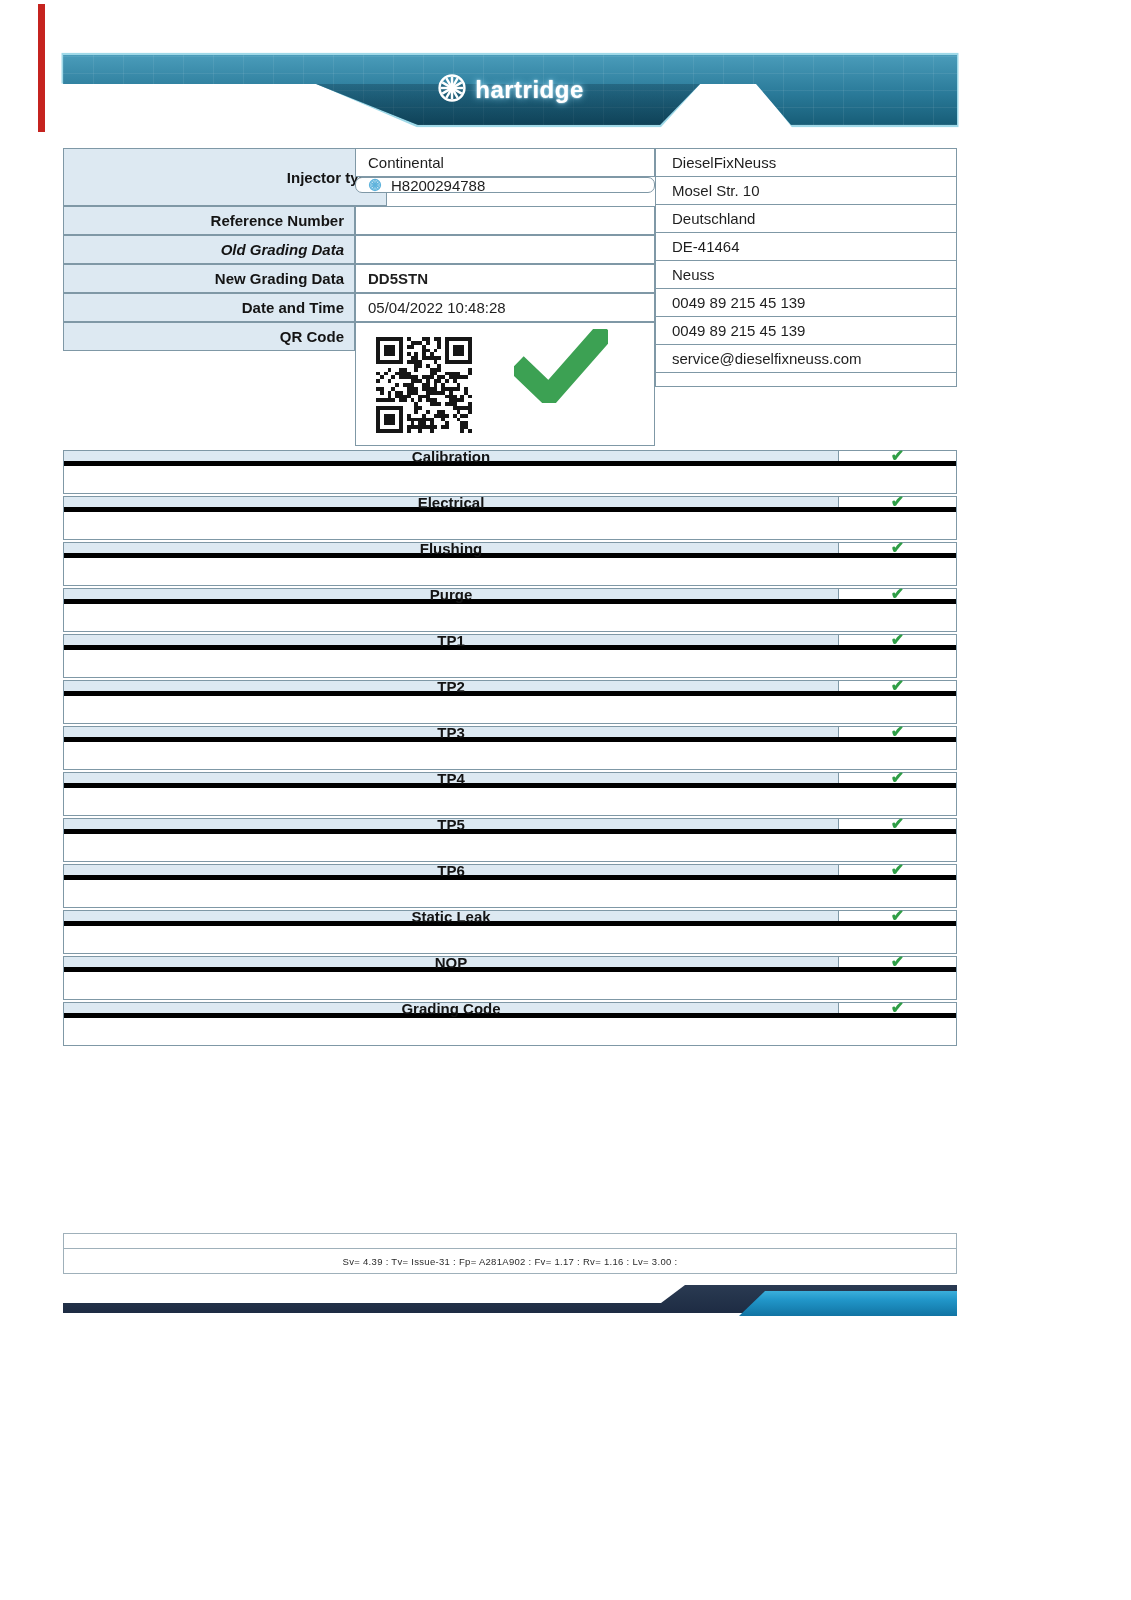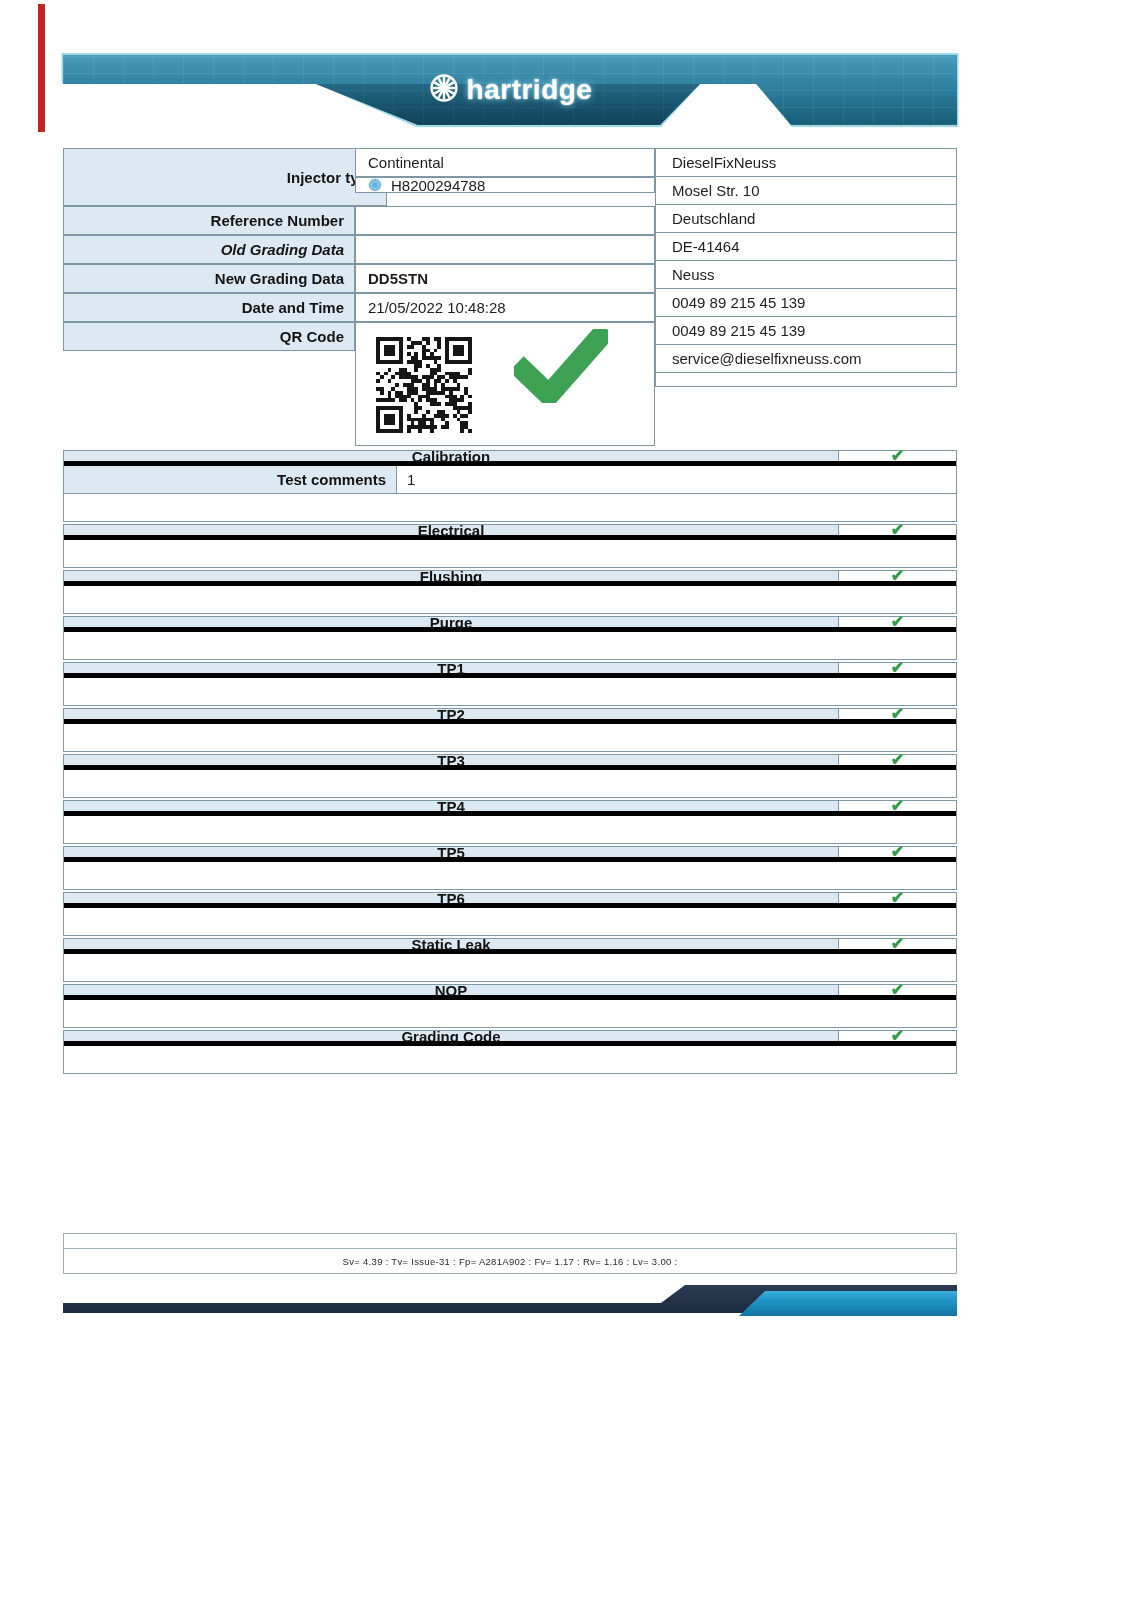--- a/index.html
+++ b/index.html
@@ -27,21 +27,21 @@
   }
   .banner-center{
     position:absolute;inset:0;
     clip-path:polygon(253px 29px,637px 29px,597px 70px,355px 70px);
     background:linear-gradient(180deg,rgba(8,48,68,.18) 0%,rgba(4,30,46,.42) 100%);
   }
   .banner-logo{
     position:absolute;inset:0;display:flex;align-items:center;justify-content:center;gap:7px;
   }
   .logo-text{
-    color:#fff;font-size:28px;font-weight:bold;letter-spacing:.5px;
+    color:#fff;font-size:24px;font-weight:bold;letter-spacing:.5px;
     text-shadow:0 0 7px rgba(150,225,255,.95),0 0 2px #ffffff;
   }
 
   
   .cell{
     position:absolute;box-sizing:border-box;border:1px solid #7f98a6;
     font-size:15px;display:flex;align-items:center;color:#1e1e1e;background:#fff;
   }
   .lbl{background:#dde9f2;font-weight:bold;justify-content:flex-end;padding-right:10px;color:#141414;}
   .val{padding-left:12px;}
@@ -130,21 +130,21 @@
 </div>
 
 <div class="cell lbl" style="left:63px;top:148px;width:324px;height:58px;">Injector type</div>
 <div class="cell lbl" style="left:63px;top:206px;width:292px;height:29px;">Reference Number</div>
 <div class="cell lbl" style="left:63px;top:235px;width:292px;height:29px;font-style:italic;">Old Grading Data</div>
 <div class="cell lbl" style="left:63px;top:264px;width:292px;height:29px;">New Grading Data</div>
 <div class="cell lbl" style="left:63px;top:293px;width:292px;height:29px;">Date and Time</div>
 <div class="cell lbl" style="left:63px;top:322px;width:292px;height:29px;">QR Code</div>
 
 <div class="cell val" style="left:355px;top:148px;width:300px;height:29px;">Continental</div>
-<div class="cell val" style="left:355px;top:177px;width:300px;height:16px;">
+<div class="cell val" style="left:355px;top:177px;width:300px;height:16px;border-radius:7px;">
   <span class="serial-wrap">
     <span style="display:inline-flex;">
       <svg width="14" height="14" viewBox="0 0 34 34">
         <g stroke="#5fb3dc" stroke-width="3.4" fill="none">
           <circle cx="17" cy="17" r="13.2"></circle>
           <line x1="29" y1="17" x2="5" y2="17"></line>
           <line x1="27.4" y1="23" x2="6.6" y2="11"></line>
           <line x1="23" y1="27.4" x2="11" y2="6.6"></line>
           <line x1="17" y1="29" x2="17" y2="5"></line>
           <line x1="11" y1="27.4" x2="23" y2="6.6"></line>
@@ -152,21 +152,21 @@
         </g>
         <circle cx="17" cy="17" r="4.2" fill="#5fb3dc"></circle>
       </svg>
     </span>
     <span>H8200294788</span>
   </span>
 </div>
 <div class="cell val" style="left:355px;top:206px;width:300px;height:29px;"></div>
 <div class="cell val" style="left:355px;top:235px;width:300px;height:29px;"></div>
 <div class="cell val" style="left:355px;top:264px;width:300px;height:29px;font-weight:bold;">DD5STN</div>
-<div class="cell val" style="left:355px;top:293px;width:300px;height:29px;">21/05/2022 10:48:28</div>
+<div class="cell val" style="left:355px;top:293px;width:300px;height:29px;">05/04/2022 10:48:28</div>
 
 <div class="cell qr-cell" style="left:355px;top:322px;width:300px;height:124px;">
   <svg class="qr-svg" id="qr" width="96" height="96" viewBox="0 0 25 25" shape-rendering="crispEdges">
       <path d="M0 0h1v1h-1zM1 0h1v1h-1zM2 0h1v1h-1zM3 0h1v1h-1zM4 0h1v1h-1zM5 0h1v1h-1zM6 0h1v1h-1zM8 0h1v1h-1zM12 0h1v1h-1zM13 0h1v1h-1zM15 0h1v1h-1zM16 0h1v1h-1zM18 0h1v1h-1zM19 0h1v1h-1zM20 0h1v1h-1zM21 0h1v1h-1zM22 0h1v1h-1zM23 0h1v1h-1zM24 0h1v1h-1zM0 1h1v1h-1zM6 1h1v1h-1zM9 1h1v1h-1zM10 1h1v1h-1zM11 1h1v1h-1zM13 1h1v1h-1zM16 1h1v1h-1zM18 1h1v1h-1zM24 1h1v1h-1zM0 2h1v1h-1zM2 2h1v1h-1zM3 2h1v1h-1zM4 2h1v1h-1zM6 2h1v1h-1zM8 2h1v1h-1zM9 2h1v1h-1zM12 2h1v1h-1zM16 2h1v1h-1zM18 2h1v1h-1zM20 2h1v1h-1zM21 2h1v1h-1zM22 2h1v1h-1zM24 2h1v1h-1zM0 3h1v1h-1zM2 3h1v1h-1zM3 3h1v1h-1zM4 3h1v1h-1zM6 3h1v1h-1zM12 3h1v1h-1zM13 3h1v1h-1zM15 3h1v1h-1zM18 3h1v1h-1zM20 3h1v1h-1zM21 3h1v1h-1zM22 3h1v1h-1zM24 3h1v1h-1zM0 4h1v1h-1zM2 4h1v1h-1zM3 4h1v1h-1zM4 4h1v1h-1zM6 4h1v1h-1zM8 4h1v1h-1zM10 4h1v1h-1zM12 4h1v1h-1zM14 4h1v1h-1zM18 4h1v1h-1zM20 4h1v1h-1zM21 4h1v1h-1zM22 4h1v1h-1zM24 4h1v1h-1zM0 5h1v1h-1zM6 5h1v1h-1zM9 5h1v1h-1zM10 5h1v1h-1zM12 5h1v1h-1zM13 5h1v1h-1zM14 5h1v1h-1zM15 5h1v1h-1zM16 5h1v1h-1zM18 5h1v1h-1zM24 5h1v1h-1zM0 6h1v1h-1zM1 6h1v1h-1zM2 6h1v1h-1zM3 6h1v1h-1zM4 6h1v1h-1zM5 6h1v1h-1zM6 6h1v1h-1zM8 6h1v1h-1zM9 6h1v1h-1zM10 6h1v1h-1zM11 6h1v1h-1zM15 6h1v1h-1zM18 6h1v1h-1zM19 6h1v1h-1zM20 6h1v1h-1zM21 6h1v1h-1zM22 6h1v1h-1zM23 6h1v1h-1zM24 6h1v1h-1zM10 7h1v1h-1zM11 7h1v1h-1zM13 7h1v1h-1zM16 7h1v1h-1zM3 8h1v1h-1zM6 8h1v1h-1zM7 8h1v1h-1zM10 8h1v1h-1zM14 8h1v1h-1zM15 8h1v1h-1zM16 8h1v1h-1zM24 8h1v1h-1zM0 9h1v1h-1zM2 9h1v1h-1zM5 9h1v1h-1zM6 9h1v1h-1zM7 9h1v1h-1zM8 9h1v1h-1zM14 9h1v1h-1zM15 9h1v1h-1zM18 9h1v1h-1zM19 9h1v1h-1zM20 9h1v1h-1zM21 9h1v1h-1zM24 9h1v1h-1zM1 10h1v1h-1zM4 10h1v1h-1zM6 10h1v1h-1zM7 10h1v1h-1zM8 10h1v1h-1zM9 10h1v1h-1zM10 10h1v1h-1zM12 10h1v1h-1zM13 10h1v1h-1zM14 10h1v1h-1zM16 10h1v1h-1zM17 10h1v1h-1zM19 10h1v1h-1zM20 10h1v1h-1zM21 10h1v1h-1zM22 10h1v1h-1zM23 10h1v1h-1zM0 11h1v1h-1zM3 11h1v1h-1zM9 11h1v1h-1zM10 11h1v1h-1zM11 11h1v1h-1zM13 11h1v1h-1zM15 11h1v1h-1zM16 11h1v1h-1zM18 11h1v1h-1zM20 11h1v1h-1zM5 12h1v1h-1zM7 12h1v1h-1zM8 12h1v1h-1zM9 12h1v1h-1zM12 12h1v1h-1zM13 12h1v1h-1zM15 12h1v1h-1zM17 12h1v1h-1zM21 12h1v1h-1zM0 13h1v1h-1zM1 13h1v1h-1zM4 13h1v1h-1zM8 13h1v1h-1zM9 13h1v1h-1zM10 13h1v1h-1zM12 13h1v1h-1zM13 13h1v1h-1zM14 13h1v1h-1zM15 13h1v1h-1zM17 13h1v1h-1zM18 13h1v1h-1zM19 13h1v1h-1zM20 13h1v1h-1zM21 13h1v1h-1zM23 13h1v1h-1zM1 14h1v1h-1zM3 14h1v1h-1zM5 14h1v1h-1zM6 14h1v1h-1zM8 14h1v1h-1zM9 14h1v1h-1zM10 14h1v1h-1zM13 14h1v1h-1zM14 14h1v1h-1zM15 14h1v1h-1zM16 14h1v1h-1zM17 14h1v1h-1zM19 14h1v1h-1zM23 14h1v1h-1zM3 15h1v1h-1zM5 15h1v1h-1zM6 15h1v1h-1zM7 15h1v1h-1zM8 15h1v1h-1zM11 15h1v1h-1zM12 15h1v1h-1zM13 15h1v1h-1zM18 15h1v1h-1zM19 15h1v1h-1zM20 15h1v1h-1zM22 15h1v1h-1zM24 15h1v1h-1zM0 16h1v1h-1zM1 16h1v1h-1zM2 16h1v1h-1zM3 16h1v1h-1zM4 16h1v1h-1zM6 16h1v1h-1zM7 16h1v1h-1zM9 16h1v1h-1zM11 16h1v1h-1zM13 16h1v1h-1zM14 16h1v1h-1zM15 16h1v1h-1zM19 16h1v1h-1zM20 16h1v1h-1zM21 16h1v1h-1zM22 16h1v1h-1zM10 17h1v1h-1zM14 17h1v1h-1zM15 17h1v1h-1zM16 17h1v1h-1zM18 17h1v1h-1zM19 17h1v1h-1zM20 17h1v1h-1zM24 17h1v1h-1zM0 18h1v1h-1zM1 18h1v1h-1zM2 18h1v1h-1zM3 18h1v1h-1zM4 18h1v1h-1zM5 18h1v1h-1zM6 18h1v1h-1zM10 18h1v1h-1zM11 18h1v1h-1zM20 18h1v1h-1zM21 18h1v1h-1zM22 18h1v1h-1zM23 18h1v1h-1zM24 18h1v1h-1zM0 19h1v1h-1zM6 19h1v1h-1zM10 19h1v1h-1zM13 19h1v1h-1zM16 19h1v1h-1zM17 19h1v1h-1zM21 19h1v1h-1zM24 19h1v1h-1zM0 20h1v1h-1zM2 20h1v1h-1zM3 20h1v1h-1zM4 20h1v1h-1zM6 20h1v1h-1zM8 20h1v1h-1zM12 20h1v1h-1zM15 20h1v1h-1zM16 20h1v1h-1zM17 20h1v1h-1zM18 20h1v1h-1zM20 20h1v1h-1zM22 20h1v1h-1zM23 20h1v1h-1zM0 21h1v1h-1zM2 21h1v1h-1zM3 21h1v1h-1zM4 21h1v1h-1zM6 21h1v1h-1zM8 21h1v1h-1zM9 21h1v1h-1zM10 21h1v1h-1zM11 21h1v1h-1zM12 21h1v1h-1zM13 21h1v1h-1zM14 21h1v1h-1zM17 21h1v1h-1zM21 21h1v1h-1zM0 22h1v1h-1zM2 22h1v1h-1zM3 22h1v1h-1zM4 22h1v1h-1zM6 22h1v1h-1zM9 22h1v1h-1zM11 22h1v1h-1zM12 22h1v1h-1zM14 22h1v1h-1zM18 22h1v1h-1zM22 22h1v1h-1zM23 22h1v1h-1zM0 23h1v1h-1zM6 23h1v1h-1zM8 23h1v1h-1zM9 23h1v1h-1zM10 23h1v1h-1zM11 23h1v1h-1zM12 23h1v1h-1zM13 23h1v1h-1zM14 23h1v1h-1zM15 23h1v1h-1zM17 23h1v1h-1zM18 23h1v1h-1zM22 23h1v1h-1zM23 23h1v1h-1zM0 24h1v1h-1zM1 24h1v1h-1zM2 24h1v1h-1zM3 24h1v1h-1zM4 24h1v1h-1zM5 24h1v1h-1zM6 24h1v1h-1zM8 24h1v1h-1zM11 24h1v1h-1zM14 24h1v1h-1zM22 24h1v1h-1zM24 24h1v1h-1z" fill="#161616"></path>
     </svg>
   <span class="bigcheck">
     <svg width="94" height="74" viewBox="0 0 94 74">
       <path d="M10 42 L35 66 L86 8" fill="none" stroke="#3ca153" stroke-width="21" stroke-linecap="square" stroke-linejoin="miter"></path>
     </svg>
   </span>
@@ -185,24 +185,20 @@
   </div>
 
 <div class="sections" id="sections">
   <div class="block">
     <div class="block-header">
       <div class="bh-title">Calibration</div>
       <div class="bh-check">
         <span class="check-glyph">✔</span>
       </div>
     </div>
-    <div class="comments-row">
-      <div class="cr-label">Test comments</div>
-      <div class="cr-value">1</div>
-    </div>
     <div class="block-empty"></div>
   </div>
 <div class="block">
       <div class="block-header">
         <div class="bh-title">Electrical</div>
         <div class="bh-check">
           <span class="check-glyph">✔</span>
         </div>
       </div>
       <div class="block-empty"></div>

